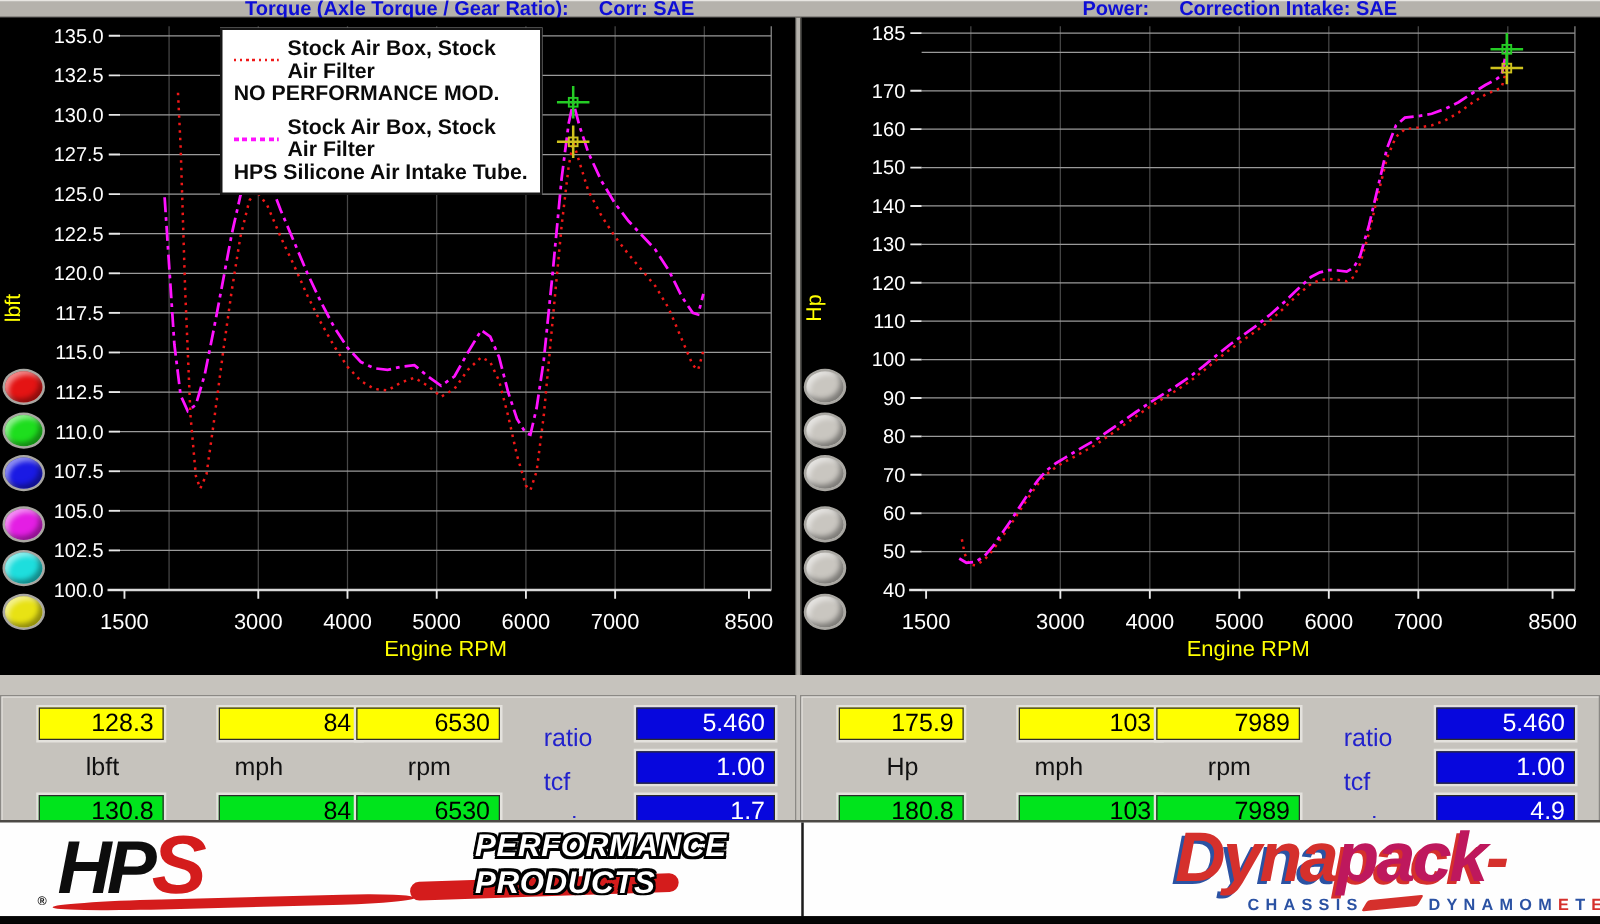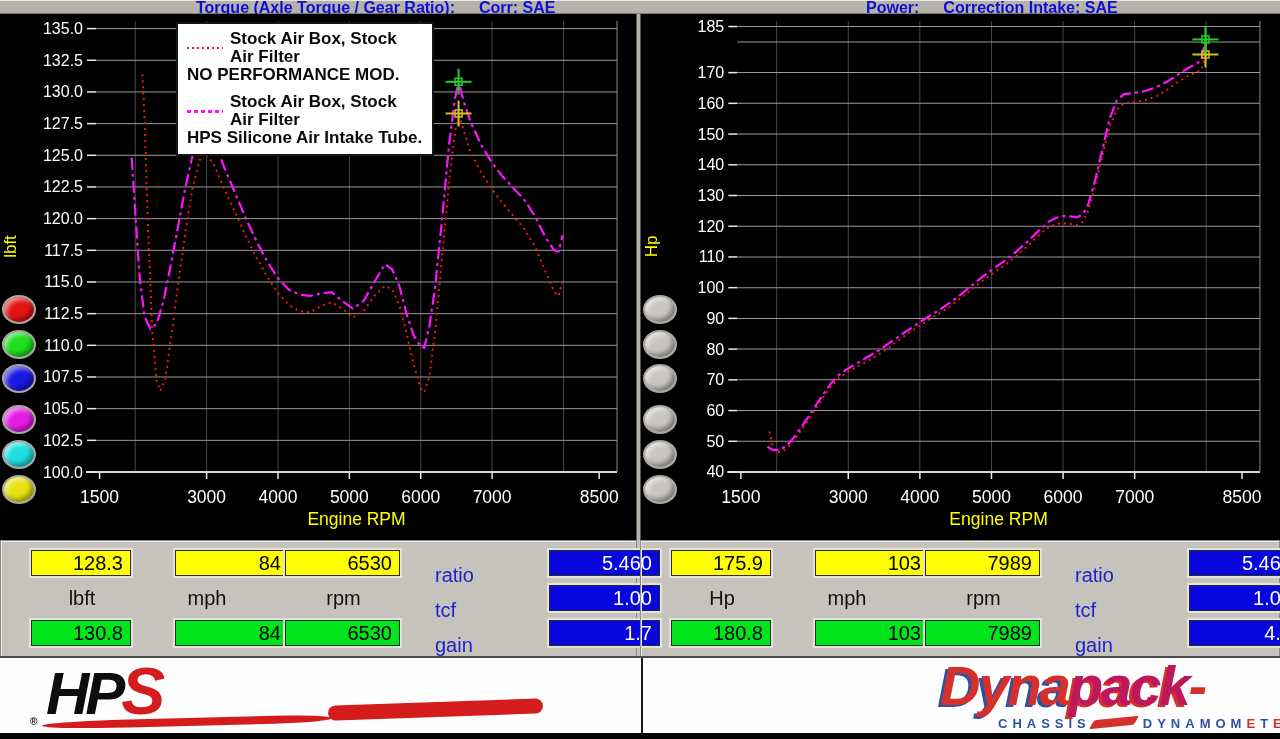--- a/index.html
+++ b/index.html
@@ -35,29 +35,29 @@
   .leg-line1 span:last-child, .leg-line2 { font-size:17px; font-weight:bold; color:#0a0a0a; line-height:18px; }
 
   
   .side-btn { position:absolute; left:2px; width:34px; height:29px; border-radius:50%;
     border:2px solid #a9a7a2;
     box-shadow: inset -3px -3px 4px rgba(0,0,0,.38), inset 3px 3px 4px rgba(255,255,255,.5);
     cursor:pointer; }
 
   
   .readouts { position:absolute; left:0; top:540px; width:1280px; height:116px; background:#c6c3bd; }
-  .ro-half { position:absolute; top:0; width:637px; height:132px;
+  .ro-half { position:absolute; top:16px; width:637px; height:132px;
     border:1px solid #8b8985; box-shadow: inset 1px 1px 0 #eceae6; }
   .ro-left { left:0; } .ro-right { left:640px; width:640px; }
   .vbox { position:absolute; height:26px; line-height:24px; border:1px solid #2b2b2b;
     box-shadow:0 0 0 2px #e4e2dd; font-size:20px; color:#000; text-align:right; padding:0 7px; }
   .b1 { left:30px; width:100px; } .b2 { left:148px; width:114px;margin-left:26px; } .b3 { left:284px; width:115px; }
   .row-y { top:9px; background:#ffff00; }
   .row-g { top:79px; background:#00e41c; }
-  .vblue { left:508px; width:111px; background:#0707dd; color:#fff;margin-left:40px; }
+  .vblue { left:508px; width:111px; background:#0707dd; color:#fff; }
   .pb1 { top:9px; } .pb2 { top:44px; } .pb3 { top:79px; }
   .ulabel { position:absolute; top:46px; height:24px; font-size:20px; color:#111; text-align:center; }
   .u1 { left:30px; width:102px; } .u2 { left:148px; width:116px; } .u3 { left:284px; width:117px; }
   .plabel { position:absolute; left:434px; font-size:20px; color:#2222cc;margin-top:12px; }
   .p1 { top:11px; } .p2 { top:46px; } .p3 { top:81px; }
 
   
   .logostrip { position:absolute; left:0; top:656px; width:1280px; height:77px; background:#fefefe;
     border-top:2px solid #4c4a46; }
   .logo-div { position:absolute; left:641px; top:0; width:2px; height:77px; background:#1c1c1c; }
@@ -370,20 +370,24 @@
       <div class="vbox vblue pb3">4.9</div>
     </div>
   </div>
 
   <div class="logostrip">
     <div class="hps-logo">
       <div class="hps-swoosh"></div>
       <div class="hps-reg">®</div>
       <div class="hps-word"><span>HP</span><span class="hps-s">S</span></div>
       <div class="hps-prod-swoosh"></div>
+      <div class="hps-text">
+        <div class="outline">PERFORMANCE</div>
+        <div class="outline">PRODUCTS</div>
+      </div>
     </div>
     <div class="logo-div"></div>
     <div class="dynapack-logo">
       <div class="dyn-word"><span class="dyn-red">Dyna</span><span class="dyn-blue">pack</span><span class="dyn-dash">-</span></div>
       <div class="dyn-sub">
         <span class="dyn-chassis">CHASSIS</span>
         <span class="dyn-swoosh"></span>
         <span id="dyn-letters"><span class="dl-b">D</span><span class="dl-b">Y</span><span class="dl-b">N</span><span class="dl-b">A</span><span class="dl-b">M</span><span class="dl-b">O</span><span class="dl-b">M</span><span class="dl-r">E</span><span class="dl-b">T</span><span class="dl-r">E</span></span>
       </div>
     </div>

